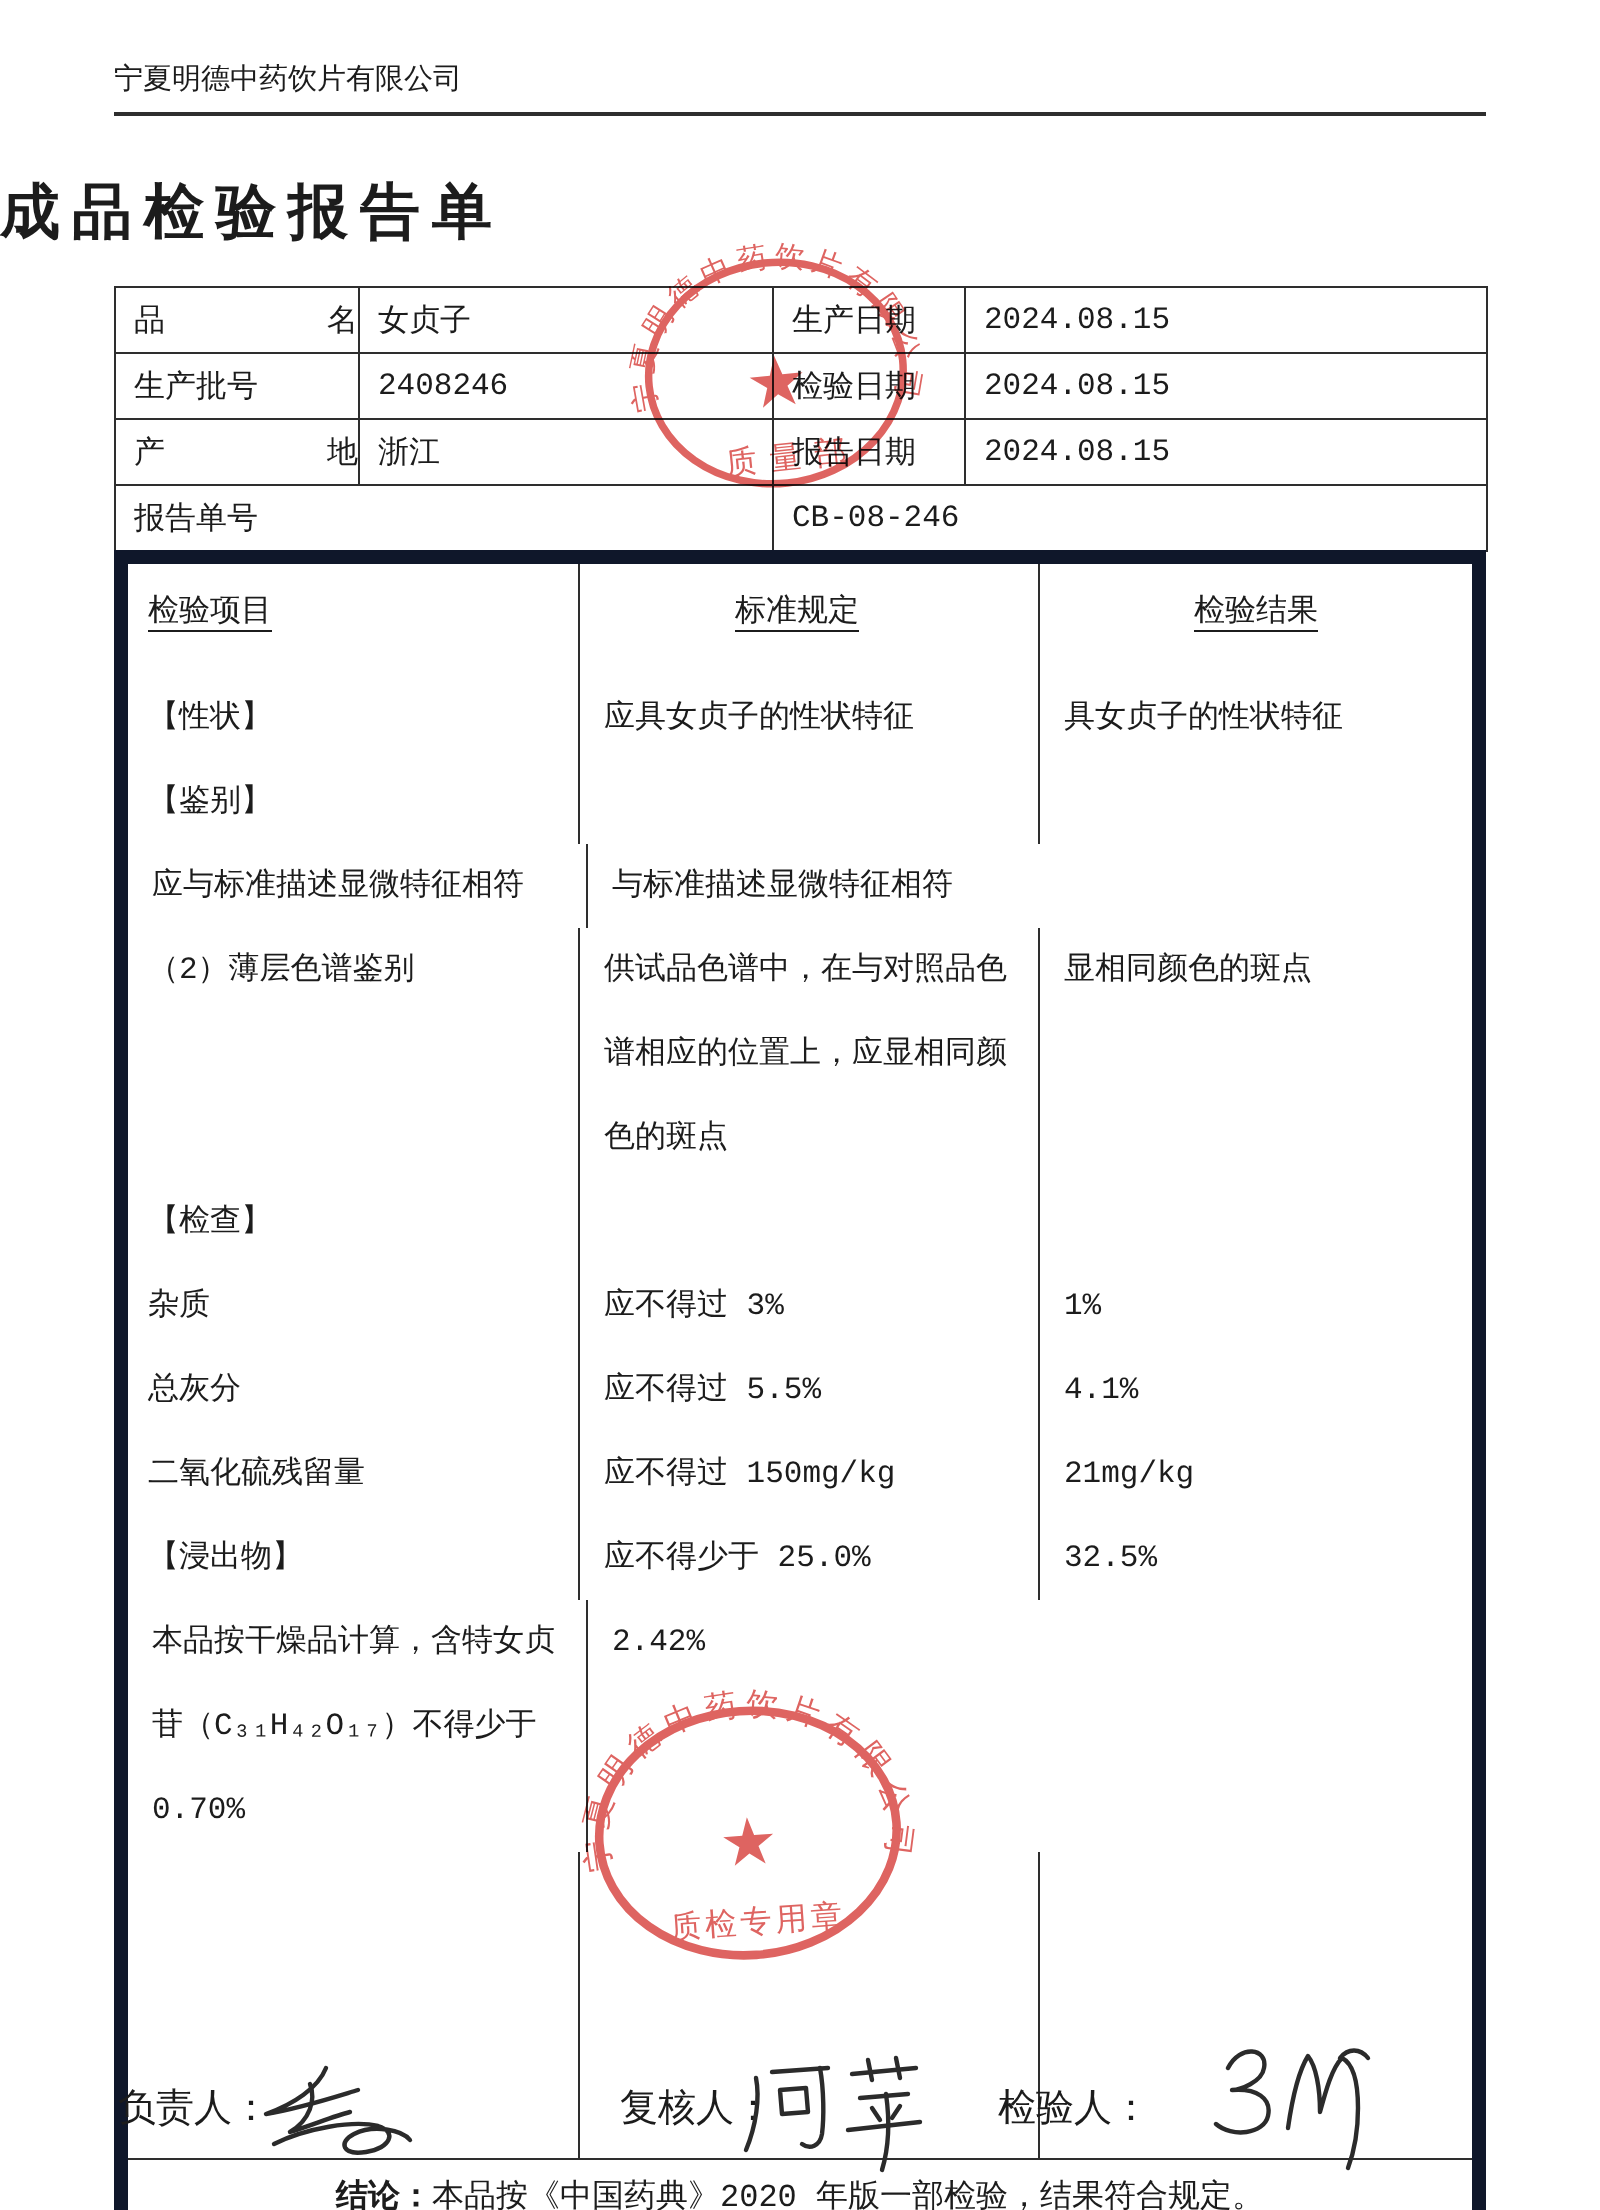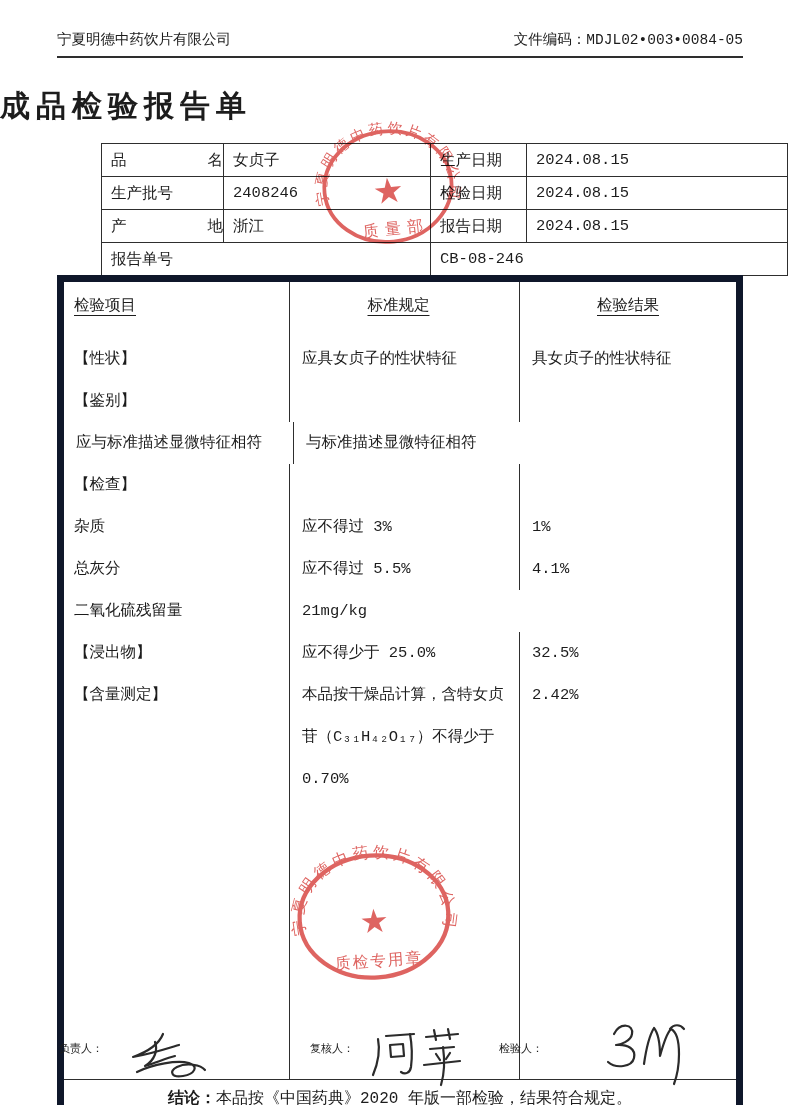--- a/index.html
+++ b/index.html
@@ -8,21 +8,21 @@
 
   
   .doc-header{position:absolute;left:57px;width:686px;top:30px;display:flex;
               justify-content:space-between;align-items:flex-end;font-size:14.5px;
               padding-bottom:7px;border-bottom:2px solid #2e2e2e;}
   .doc-title{position:absolute;left:0;top:86px;width:100%;text-align:left;
              font-size:30px;font-weight:bold;letter-spacing:6px;margin:0;}
 
   
   table.info{position:absolute;left:57px;top:143px;width:686px;border-collapse:collapse;
-             table-layout:fixed;font-size:15.5px;margin-left:44px;}
+             table-layout:fixed;font-size:15.5px;}
   table.info td{border:1px solid #2e2e2e;height:32px;padding:0 0 0 9px;overflow:hidden;white-space:nowrap;}
   td.jlab{text-align:justify;text-align-last:justify;padding:0 14px 0 9px;}
 
   
   .main{position:absolute;left:57px;top:275px;width:686px;height:850px;
         border:7px solid #0f172a;box-sizing:border-box;display:flex;flex-direction:column;
         font-size:15.5px;}
   .r{display:flex;flex:none;}
   .c1{width:226px;border-right:1px solid #2e2e2e;box-sizing:border-box;padding-left:10px;}
   .c2{width:230px;border-right:1px solid #2e2e2e;box-sizing:border-box;padding:0 12px;}
@@ -39,32 +39,31 @@
                  text-align:center;font-size:16px;}
   .mt-conclusion b{font-weight:bold;}
 
   
   .stamp{position:absolute;color:#d7423e;opacity:.82;mix-blend-mode:multiply;pointer-events:none;}
   .stamp svg{display:block;}
   .stamp-top{left:313px;top:120px;transform:rotate(-6deg);}
   .stamp-bottom{left:288px;top:844px;transform:rotate(-4deg);}
 
   
-  .sig-label{position:absolute;top:1041px;font-size:11px;}
+  .sig-label{position:absolute;top:1041px;font-size:19px;}
   .sig{position:absolute;stroke:#2b2b2b;fill:none;stroke-width:2.2;
        stroke-linecap:round;stroke-linejoin:round;}
 </style>
 </head>
 <body>
 
 <div class="page">
 
   <div class="doc-header">
     <span>宁夏明德中药饮片有限公司</span>
-    <span><span>文件编码：</span><span>MDJL02•003•0084-05</span></span>
   </div>
 
   <h1 class="doc-title">成品检验报告单</h1>
 
   <table class="info">
     <colgroup>
         <col style="width:122px">
         <col style="width:207px">
         <col style="width:96px">
         <col style="width:261px">
@@ -110,45 +109,50 @@
     <div class="r mt-row">
       <div class="c1">【鉴别】</div>
       <div class="c2"></div>
       <div class="c3"></div>
     </div>
     <div class="r mt-row">
       <div class="c2">应与标准描述显微特征相符</div>
       <div class="c3">与标准描述显微特征相符</div>
     </div>
     <div class="r mt-row">
+      <div class="c1">（2）薄层色谱鉴别</div>
+      <div class="c2">供试品色谱中，在与对照品色谱相应的位置上，应显相同颜色的斑点</div>
+      <div class="c3">显相同颜色的斑点</div>
+    </div>
+    <div class="r mt-row">
       <div class="c1">【检查】</div>
       <div class="c2"></div>
       <div class="c3"></div>
     </div>
     <div class="r mt-row">
       <div class="c1">杂质</div>
       <div class="c2">应不得过 3%</div>
       <div class="c3">1%</div>
     </div>
     <div class="r mt-row">
       <div class="c1">总灰分</div>
       <div class="c2">应不得过 5.5%</div>
       <div class="c3">4.1%</div>
     </div>
     <div class="r mt-row">
       <div class="c1">二氧化硫残留量</div>
+      <div class="c2">应不得过 150mg/kg</div>
       <div class="c3">21mg/kg</div>
     </div>
     <div class="r mt-row">
       <div class="c1">【浸出物】</div>
       <div class="c2">应不得少于 25.0%</div>
       <div class="c3">32.5%</div>
     </div>
     <div class="r mt-row">
-      <div class="c1">【含量测定】</div>
       <div class="c2">本品按干燥品计算，含特女贞苷（C₃₁H₄₂O₁₇）不得少于 0.70%</div>
       <div class="c3">2.42%</div>
     </div>
 
     <div class="r mt-filler">
       <div class="c1"></div>
       <div class="c2"></div>
       <div class="c3"></div>
     </div>
 

